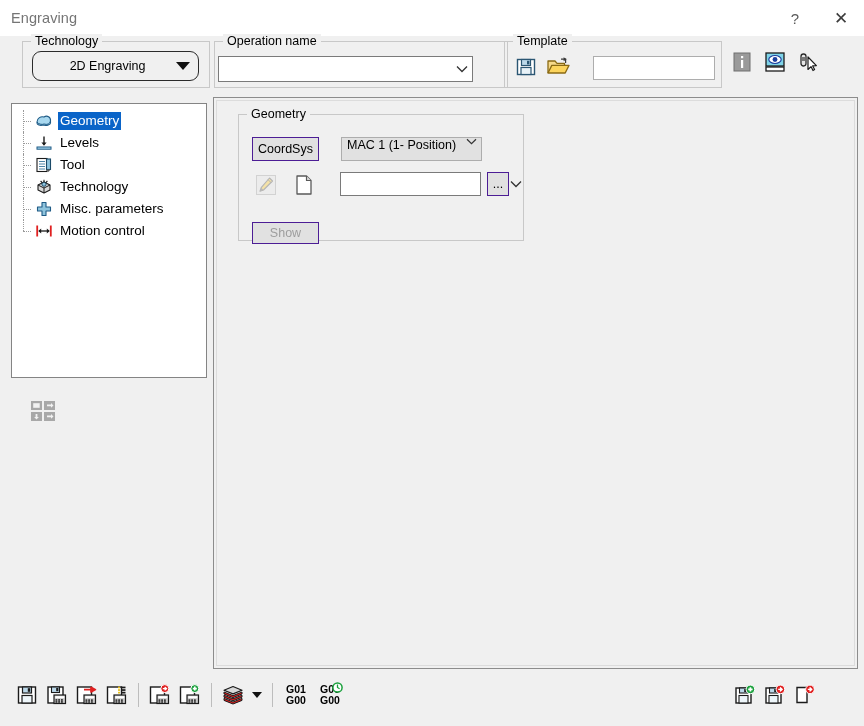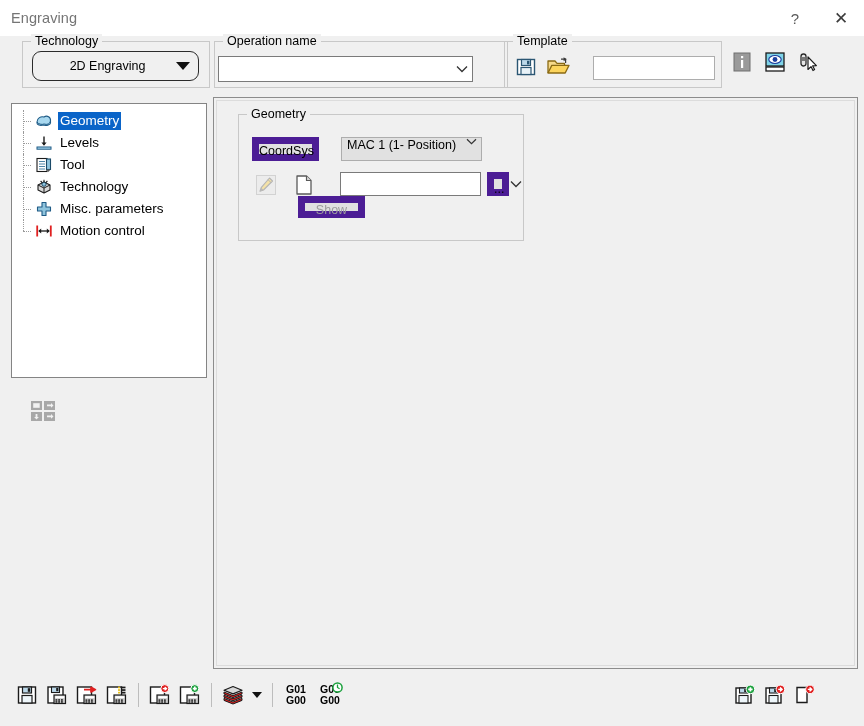--- a/index.html
+++ b/index.html
@@ -269,40 +269,40 @@
     border: 1px solid #dcdcdc;
     box-sizing: border-box;
   }
 
   
   #geom-group {
     left: 21px; top: 13px; width: 286px; height: 127px;
     background: #f0f0f0;
   }
   .btn {
-    border: 7px solid #4c1d95;
+    border: 1px solid #4c1d95;
     background: #e1e1e1;
     font-family: "Liberation Sans", sans-serif;
     font-size: 12.5px;
     box-sizing: border-box;
     cursor: default;
     color: #000;
     padding: 0;
   }
   .btn.disabled { color: #9d9d9d; background: #e1e1e1; }
 
   #coordsys-btn {
     position: absolute;
     left: 13px; top: 22px;
     width: 67px; height: 24px;
   }
   #show-btn {
     position: absolute;
-    left: 13px; top: 81px;
-    width: 67px; height: 22px; margin-left: 46px;
+    left: 13px; top: 107px;
+    width: 67px; height: 22px;
   }
   #mac-combo {
     position: absolute;
     left: 102px; top: 22px;
     width: 141px; height: 24px;
     background: #e1e1e1;
     border: 1px solid #adadad;
     box-sizing: border-box;
     display: flex;
     align-items: flex-start;

